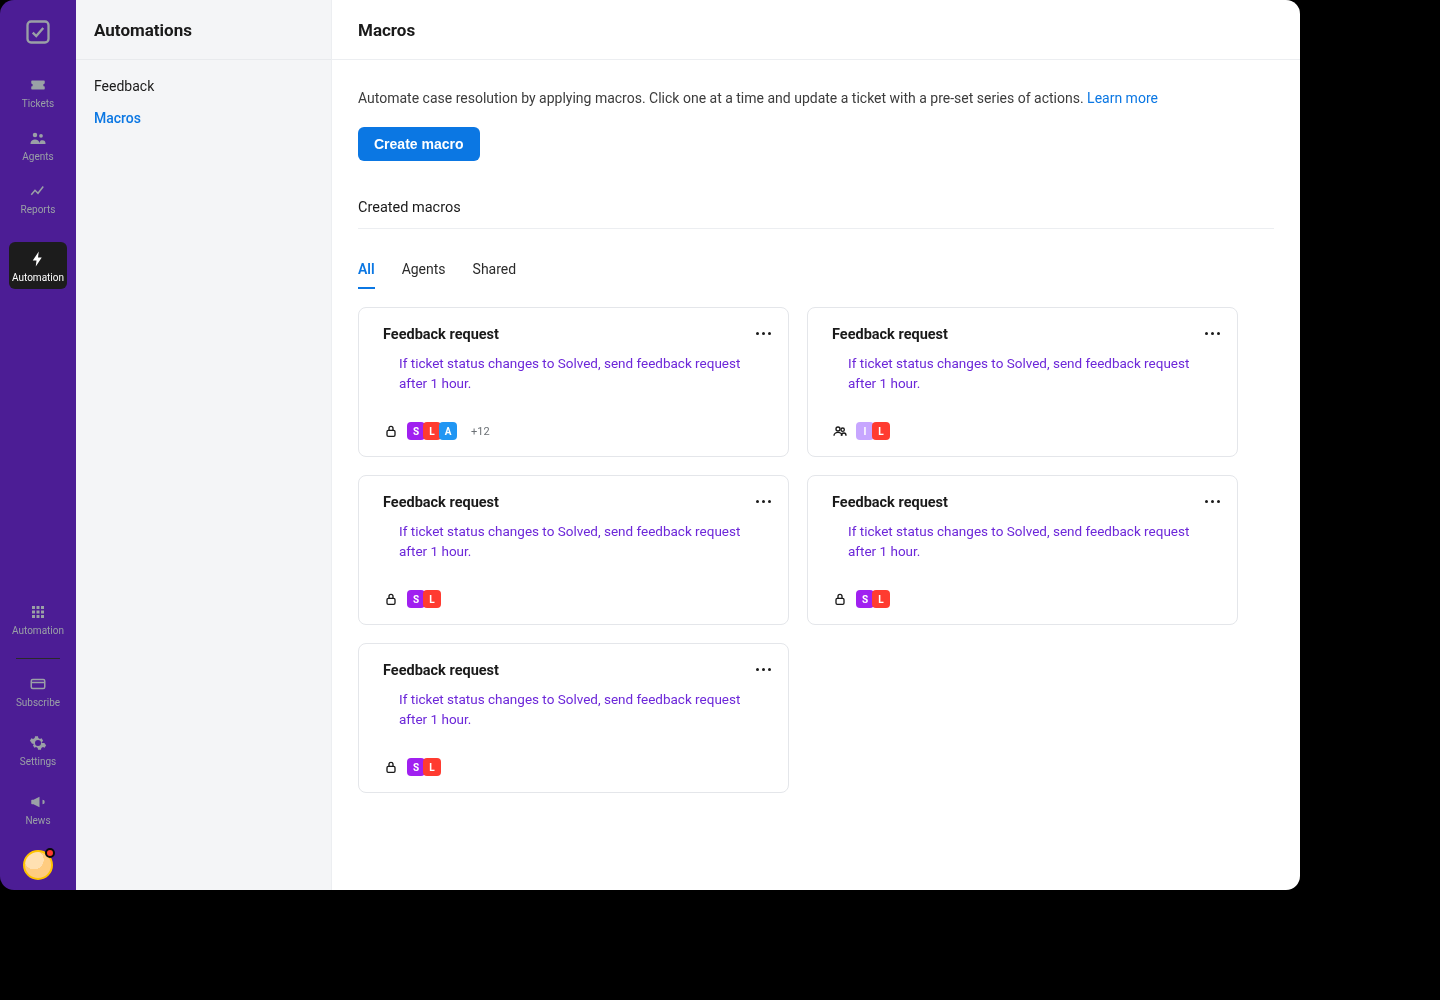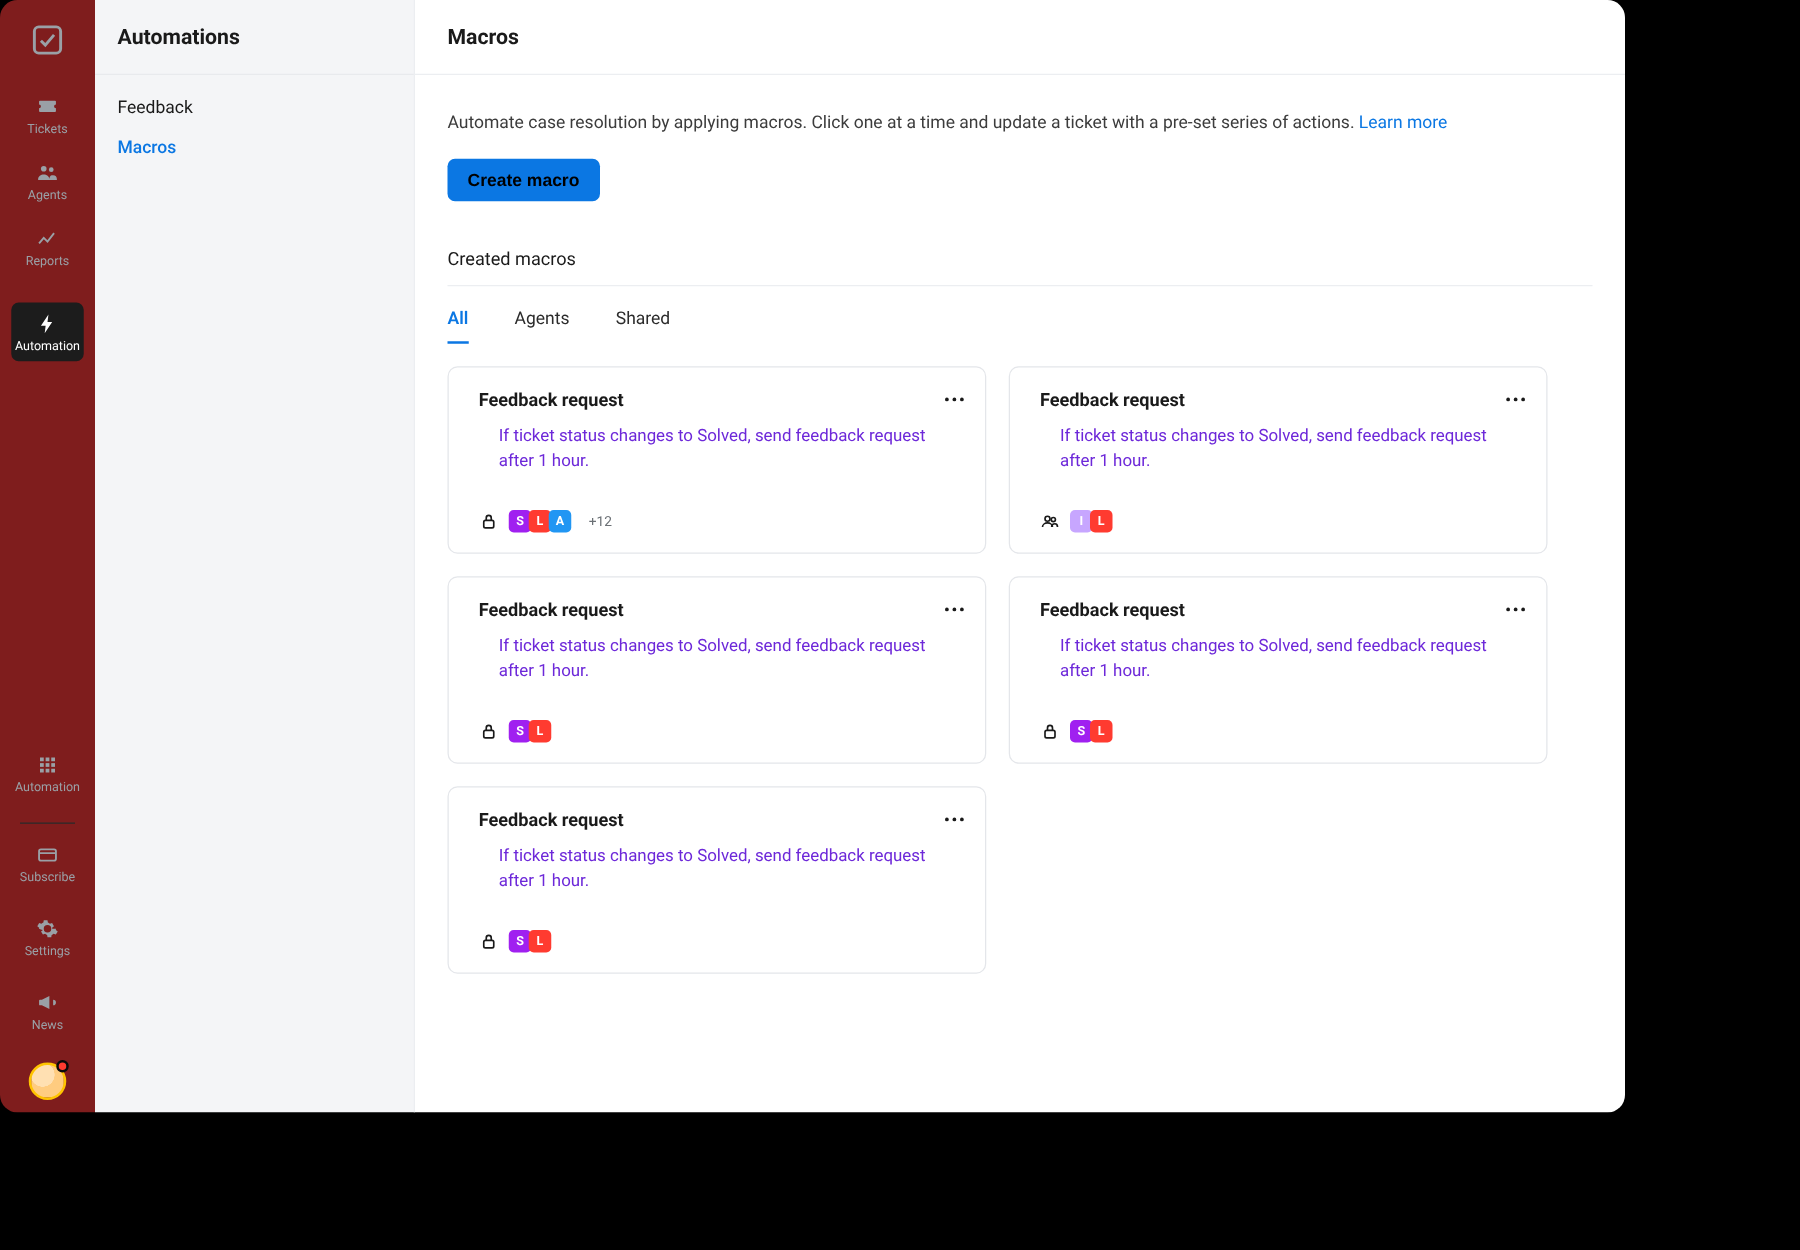--- a/index.html
+++ b/index.html
@@ -10,21 +10,21 @@
     display: flex;
     width: 1300px;
     height: 890px;
     border-radius: 14px;
     overflow: hidden;
   }
 
   
   .rail {
     width: 76px;
-    background: #7f1d1d;
+    background: #4c1d95;
     display: flex;
     flex-direction: column;
     align-items: center;
     padding-top: 18px;
     padding-bottom: 10px;
     position: relative;
   }
   .rail-logo {
     width: 28px; height: 28px; margin-bottom: 22px;
     color: #9aa0a6;
@@ -102,33 +102,33 @@
     padding: 28px 26px 40px 26px;
     overflow: auto;
   }
   .intro {
     font-size: 14px; color: #3c3c3c; line-height: 1.5;
   }
   .intro a { color: #0b77e3; text-decoration: none; }
   .btn-primary {
     margin-top: 18px;
     display:inline-flex; align-items:center; justify-content:center;
-    background:#0b77e3; color:#000000; border:none;
+    background:#0b77e3; color:#ffffff; border:none;
     font-size:14px; font-weight:600;
     padding: 9px 16px; border-radius: 6px; cursor:pointer;
   }
 
   .section-title {
     margin-top: 38px;
     font-size: 14.5px; font-weight: 400; color:#1a1a1a;
     padding-bottom: 12px;
     border-bottom: 1px solid #eceef1;
   }
 
-  .tabs { display:flex; gap: 37px; margin-top: 18px; font-size:14px; }
+  .tabs { display:flex; gap: 27px; margin-top: 32px; font-size:14px; }
   .tab { padding-bottom: 10px; color:#2b2b2b; cursor:pointer; border-bottom: 2px solid transparent; }
   .tab.active { color:#0b77e3; font-weight:600; border-bottom-color:#0b77e3; }
 
   .grid {
     margin-top: 18px;
     display: grid;
     grid-template-columns: repeat(2, minmax(0, 1fr));
     gap: 18px;
     max-width: 880px;
   }

